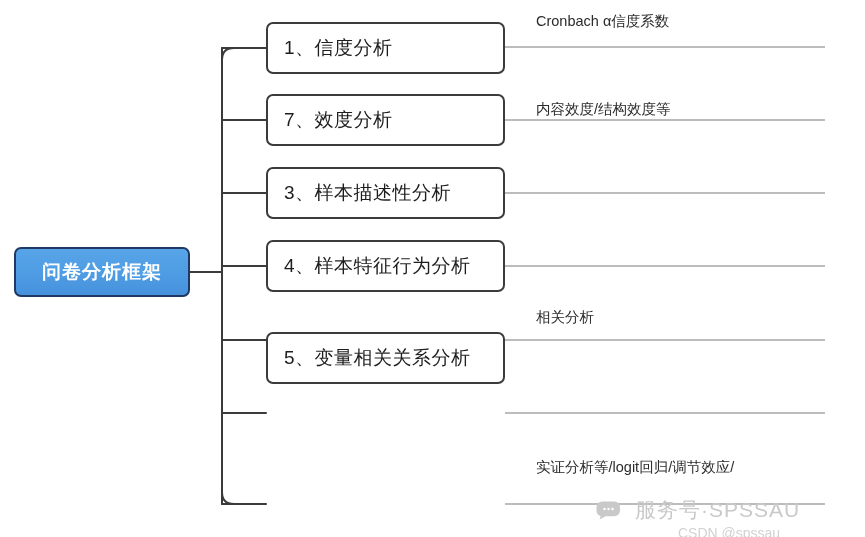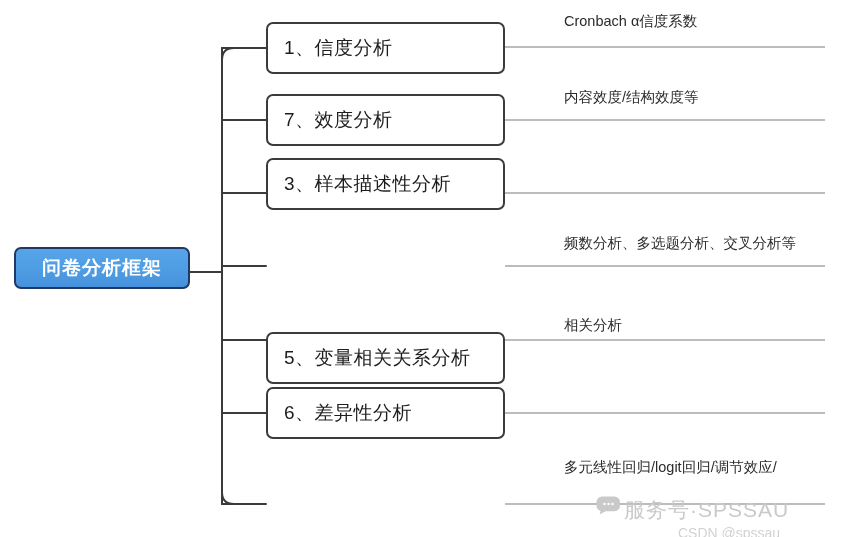--- a/index.html
+++ b/index.html
@@ -23,21 +23,21 @@
     left: 0; top: 0;
     width: 865px;
     height: 537px;
   }
   
   #root-node {
     position: absolute;
     left: 14px;
     top: 247px;
     width: 176px;
-    height: 42px;
+    height: 50px;
     box-sizing: border-box;
     background: linear-gradient(180deg, #57a4e8 0%, #4e9ce3 55%, #4791dc 100%);
     border: 2px solid #1f3864;
     border-radius: 7px;
     display: flex;
     align-items: center;
     justify-content: center;
   }
   #root-node .root-label {
     color: #ffffff;
@@ -64,41 +64,40 @@
     font-size: 19px;
     color: #1d1d1d;
     white-space: nowrap;
     letter-spacing: 0.5px;
   }
   
   .annotation {
     position: absolute;
     left: 536px;
     width: 300px;
-    margin-left: 28px;
   }
   .annotation .ann-text {
     font-size: 14.5px;
     color: #2b2b2b;
     line-height: 19px;
     white-space: nowrap;
   }
   
   #watermark {
     position: absolute;
     left: 596px;
     top: 496px;
     width: 262px;
     height: 41px;
     pointer-events: none;
   }
   #watermark .wm-row {
     display: flex;
-    align-items: flex-start;
-    gap: 2px;
+    align-items: center;
+    gap: 13px;
   }
   #watermark .wm-bubble {
     width: 26px;
     height: 19px;
     position: relative;
     flex: 0 0 auto;
   }
   #watermark .wm-main {
     font-size: 21px;
     color: #c9c9c9;
@@ -158,45 +157,42 @@
   <div class="node-box" style="top:22px">
     <span class="node-label">1、信度分析</span>
   </div>
   <div class="annotation" style="top:12px">
     <div class="ann-text">Cronbach α信度系数</div>
   </div>
 
   <div class="node-box" style="top:94px">
     <span class="node-label">7、效度分析</span>
   </div>
-  <div class="annotation" style="top:88px">
+  <div class="annotation" style="top:100px">
     <div class="ann-text">内容效度/结构效度等</div>
   </div>
 
-  <div class="node-box" style="top:158px">
+  <div class="node-box" style="top:167px">
     <span class="node-label">3、样本描述性分析</span>
   </div>
 
-  <div class="annotation" style="top:234px">
-    <div class="ann-text">频数分析、多选题分析、交叉分析等</div>
+  <div class="node-box" style="top:240px">
+    <span class="node-label">4、样本特征行为分析</span>
   </div>
 
   <div class="node-box" style="top:332px">
     <span class="node-label">5、变量相关关系分析</span>
   </div>
-  <div class="annotation" style="top:316px">
+  <div class="annotation" style="top:308px">
     <div class="ann-text">相关分析</div>
   </div>
 
-  <div class="node-box" style="top:387px">
-    <span class="node-label">6、差异性分析</span>
-  </div>
 
   <div class="annotation" style="top:458px">
-    <div class="ann-text">多元线性回归/logit回归/调节效应/</div>
+    <div class="ann-text">实证分析等/logit回归/调节效应/</div>
   </div>
 
   <div id="watermark">
     <div class="wm-row">
       <span class="wm-bubble">
         <svg viewBox="0 0 26 19" width="26" height="19" xmlns="http://www.w3.org/2000/svg">
           <path d="M6 0.6 H18.5 A5.6 5.6 0 0 1 24 6.2 V9.6 A5.6 5.6 0 0 1 18.5 15.2 H9.5 L3.6 18.6 L4.6 15.0 A5.6 5.6 0 0 1 0.5 9.6 V6.2 A5.6 5.6 0 0 1 6 0.6 Z" fill="#c9c9c9"></path>
           <circle cx="8.5" cy="8" r="1.25" fill="#ffffff"></circle>
           <circle cx="12.5" cy="8" r="1.25" fill="#ffffff"></circle>
           <circle cx="16.5" cy="8" r="1.25" fill="#ffffff"></circle>

